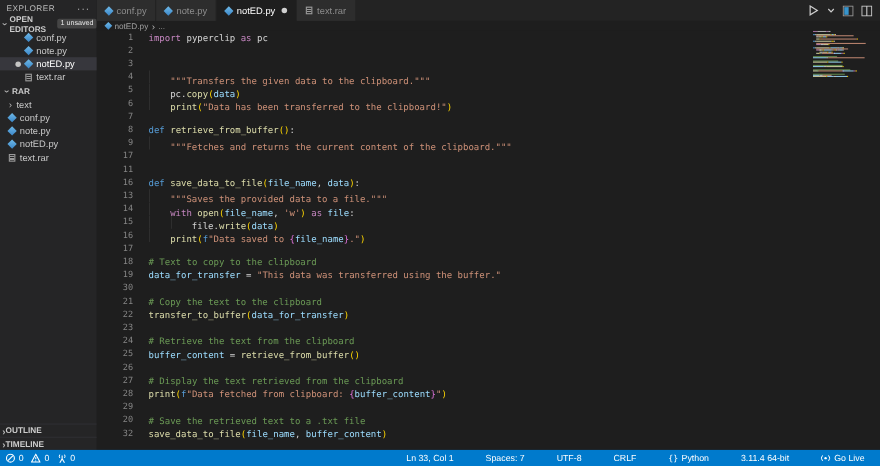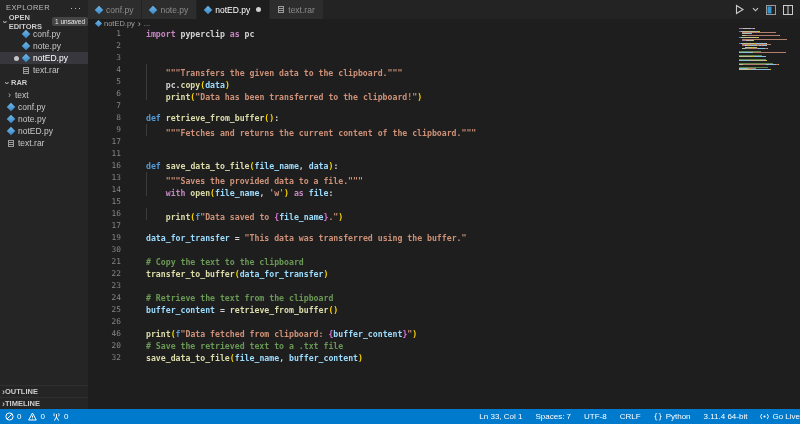--- a/index.html
+++ b/index.html
@@ -33,39 +33,39 @@
   .tab.active { background:#1e1e1e; color:#ffffff; }
   .tab .tab-dot { width:5px; height:5px; border-radius:50%; background:#d0d0d0; margin-left:6px; }
   #tab-actions { margin-left:auto; display:flex; align-items:center; gap:7px; padding-right:7px; }
   #tab-actions .act { display:flex; align-items:center; cursor:pointer; }
   #breadcrumb { display:flex; align-items:center; height:9px; font-size:7.5px; color:#a0a0a0; padding-left:8px; gap:3px; background:var(--editor-bg); }
   #breadcrumb .icon-python { width:5px; height:5px; margin:0; }
   
   #code { position:absolute; left:0; top:28px; right:0; bottom:0; overflow:hidden; font-family:"DejaVu Sans Mono", monospace; font-size:8.2px; }
   .cl { display:flex; height:12px; line-height:12px; white-space:pre; }
   .ln { width:33px; text-align:right; color:var(--c-ln); font-size:7.8px; flex:none; }
-  .lc { padding-left:25px;font-weight:bold; }
+  .lc { padding-left:14px; }
   .ind { display:inline-block; width:4ch; box-shadow:inset 1px 0 0 #3a3a3a; height:12px; }
   .tok-k  { color:var(--c-k); }
   .tok-kb { color:var(--c-kb); }
   .tok-fn { color:var(--c-fn); }
   .tok-v  { color:var(--c-v); }
   .tok-s  { color:var(--c-s); }
   .tok-c  { color:var(--c-c); }
   .tok-t  { color:var(--c-t); }
   .tok-b1 { color:var(--c-b1); }
   .tok-b2 { color:var(--c-b2); }
   
   #minimap { position:absolute; top:28px; right:11px; width:50px; height:50px; overflow:hidden; cursor:pointer; }
   .mm-line { height:1.33px; display:flex; }
   .mm-seg { height:1px; flex:none; opacity:.85; }
   
   #statusbar { position:absolute; left:0; bottom:0; width:800px; height:15px; background:var(--status-bg); color:#ffffff; display:flex; align-items:center; font-size:8px; }
   #status-left { display:flex; align-items:center; gap:7px; padding-left:5px; }
-  #status-right { margin-left:auto; display:flex; align-items:flex-start; gap:13px; padding-right:0; }
+  #status-right { margin-left:auto; display:flex; align-items:flex-start; gap:29px; padding-right:14px; }
   .st-item { display:flex; align-items:center; gap:3px; cursor:pointer; white-space:nowrap; }
   .braces-glyph { font-family:"DejaVu Sans Mono", monospace; font-size:7.5px; }
   svg { display:block; }
 </style>
 </head>
 <body>
 
 <div id="app" style="--editor-bg: #1e1e1e; --sidebar-bg: #252526; --status-bg: #007acc; --c-k: #c586c0; --c-kb: #569cd6; --c-fn: #dcdcaa; --c-v: #9cdcfe; --c-s: #ce9178; --c-c: #6a9955; --c-t: #d4d4d4; --c-b1: #ffd700; --c-b2: #da70d6; --c-ln: #858585;">
 
   <div id="sidebar">
@@ -198,32 +198,35 @@
         <div class="cl"><span class="ln">5</span><span class="lc"><span class="ind"></span><span class="tok-t">pc.</span><span class="tok-fn">copy</span><span class="tok-b1">(</span><span class="tok-v">data</span><span class="tok-b1">)</span></span></div>
         <div class="cl"><span class="ln">6</span><span class="lc"><span class="ind"></span><span class="tok-fn">print</span><span class="tok-b1">(</span><span class="tok-s">"Data has been transferred to the clipboard!"</span><span class="tok-b1">)</span></span></div>
         <div class="cl"><span class="ln">7</span><span class="lc"></span></div>
         <div class="cl"><span class="ln">8</span><span class="lc"><span class="tok-kb">def</span><span class="tok-t"> </span><span class="tok-fn">retrieve_from_buffer</span><span class="tok-b1">()</span><span class="tok-t">:</span></span></div>
         <div class="cl"><span class="ln">9</span><span class="lc"><span class="ind"></span><span class="tok-s">"""Fetches and returns the current content of the clipboard."""</span></span></div>
         <div class="cl"><span class="ln">17</span></div>
         <div class="cl"><span class="ln">11</span><span class="lc"></span></div>
         <div class="cl"><span class="ln">16</span><span class="lc"><span class="tok-kb">def</span><span class="tok-t"> </span><span class="tok-fn">save_data_to_file</span><span class="tok-b1">(</span><span class="tok-v">file_name</span><span class="tok-t">, </span><span class="tok-v">data</span><span class="tok-b1">)</span><span class="tok-t">:</span></span></div>
         <div class="cl"><span class="ln">13</span><span class="lc"><span class="ind"></span><span class="tok-s">"""Saves the provided data to a file."""</span></span></div>
         <div class="cl"><span class="ln">14</span><span class="lc"><span class="ind"></span><span class="tok-k">with</span><span class="tok-t"> </span><span class="tok-fn">open</span><span class="tok-b1">(</span><span class="tok-v">file_name</span><span class="tok-t">, </span><span class="tok-s">'w'</span><span class="tok-b1">)</span><span class="tok-t"> </span><span class="tok-k">as</span><span class="tok-t"> </span><span class="tok-v">file</span><span class="tok-t">:</span></span></div>
-        <div class="cl"><span class="ln">15</span></div>
+        <div class="cl"><span class="ln">15</span><span class="lc"><span class="ind"></span><span class="ind"></span><span class="tok-t">file.</span><span class="tok-fn">write</span><span class="tok-b1">(</span><span class="tok-v">data</span><span class="tok-b1">)</span></span></div>
         <div class="cl"><span class="ln">16</span><span class="lc"><span class="ind"></span><span class="tok-fn">print</span><span class="tok-b1">(</span><span class="tok-kb">f</span><span class="tok-s">"Data saved to </span><span class="tok-b2">{</span><span class="tok-v">file_name</span><span class="tok-b2">}</span><span class="tok-s">."</span><span class="tok-b1">)</span></span></div>
         <div class="cl"><span class="ln">17</span><span class="lc"></span></div>
+        <div class="cl"><span class="ln">18</span><span class="lc"><span class="tok-c"># Text to copy to the clipboard</span></span></div>
         <div class="cl"><span class="ln">19</span><span class="lc"><span class="tok-v">data_for_transfer</span><span class="tok-t"> = </span><span class="tok-s">"This data was transferred using the buffer."</span></span></div>
         <div class="cl"><span class="ln">30</span><span class="lc"></span></div>
         <div class="cl"><span class="ln">21</span><span class="lc"><span class="tok-c"># Copy the text to the clipboard</span></span></div>
         <div class="cl"><span class="ln">22</span><span class="lc"><span class="tok-fn">transfer_to_buffer</span><span class="tok-b1">(</span><span class="tok-v">data_for_transfer</span><span class="tok-b1">)</span></span></div>
         <div class="cl"><span class="ln">23</span><span class="lc"></span></div>
         <div class="cl"><span class="ln">24</span><span class="lc"><span class="tok-c"># Retrieve the text from the clipboard</span></span></div>
         <div class="cl"><span class="ln">25</span><span class="lc"><span class="tok-v">buffer_content</span><span class="tok-t"> = </span><span class="tok-fn">retrieve_from_buffer</span><span class="tok-b1">()</span></span></div>
         <div class="cl"><span class="ln">26</span><span class="lc"></span></div>
-        <div class="cl"><span class="ln">46</span><span class="lc"><span class="tok-fn">print</span><span class="tok-b1">(</span><span class="tok-kb">f</span><span class="tok-s">"Data fetched from clipboard: </span><span class="tok-b2">{</span><span class="tok-v">buffer_content</span><span class="tok-b2">}</span><span class="tok-s">"</span><span class="tok-b1">)</span></span></div>
+        <div class="cl"><span class="ln">27</span><span class="lc"><span class="tok-c"># Display the text retrieved from the clipboard</span></span></div>
+        <div class="cl"><span class="ln">28</span><span class="lc"><span class="tok-fn">print</span><span class="tok-b1">(</span><span class="tok-kb">f</span><span class="tok-s">"Data fetched from clipboard: </span><span class="tok-b2">{</span><span class="tok-v">buffer_content</span><span class="tok-b2">}</span><span class="tok-s">"</span><span class="tok-b1">)</span></span></div>
+        <div class="cl"><span class="ln">29</span><span class="lc"></span></div>
         <div class="cl"><span class="ln">20</span><span class="lc"><span class="tok-c"># Save the retrieved text to a .txt file</span></span></div>
         <div class="cl"><span class="ln">32</span><span class="lc"><span class="tok-fn">save_data_to_file</span><span class="tok-b1">(</span><span class="tok-v">file_name</span><span class="tok-t">, </span><span class="tok-v">buffer_content</span><span class="tok-b1">)</span></span></div>
       </div>
     <div id="minimap">
         <div class="mm-line">
           <span class="mm-seg" style="width: 0px;"></span>
           <span class="mm-seg" style="width: 4.32px; background: rgb(197, 134, 192);"></span>
           <span class="mm-seg" style="width: 7.92px; background: rgb(212, 212, 212);"></span>
           <span class="mm-seg" style="width: 1.44px; background: rgb(197, 134, 192);"></span>
           <span class="mm-seg" style="width: 2.16px; background: rgb(212, 212, 212);"></span>

